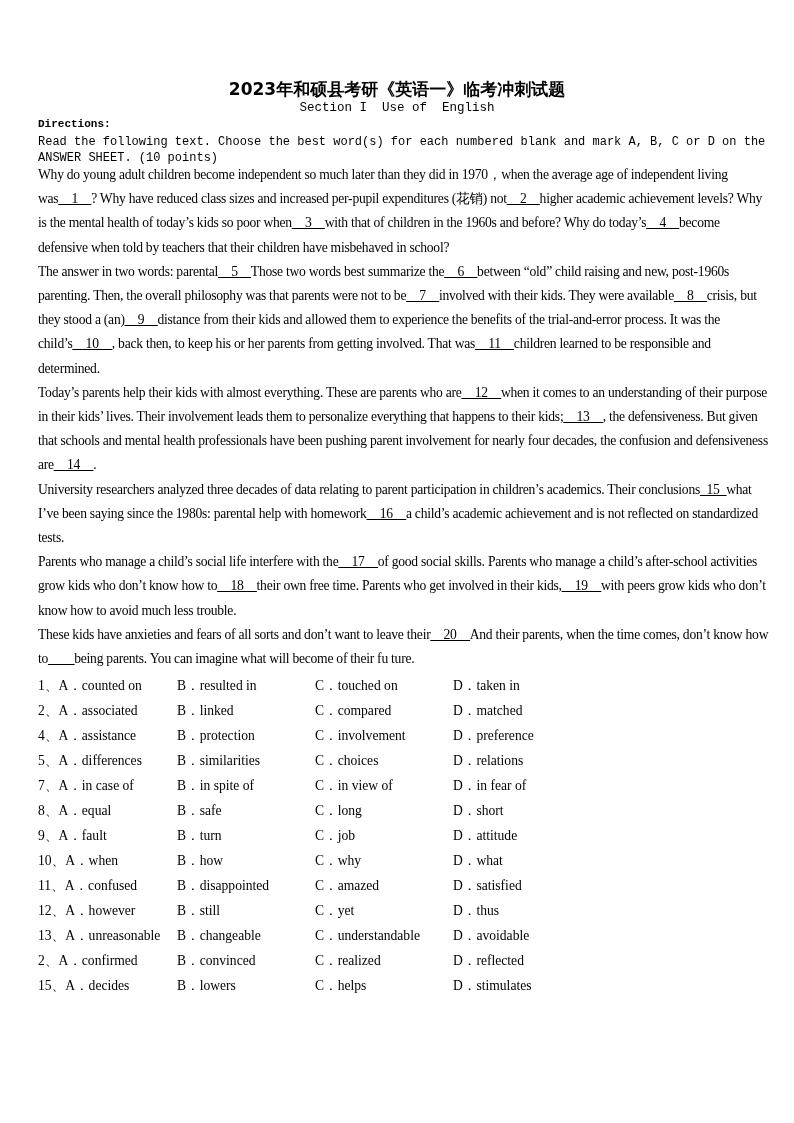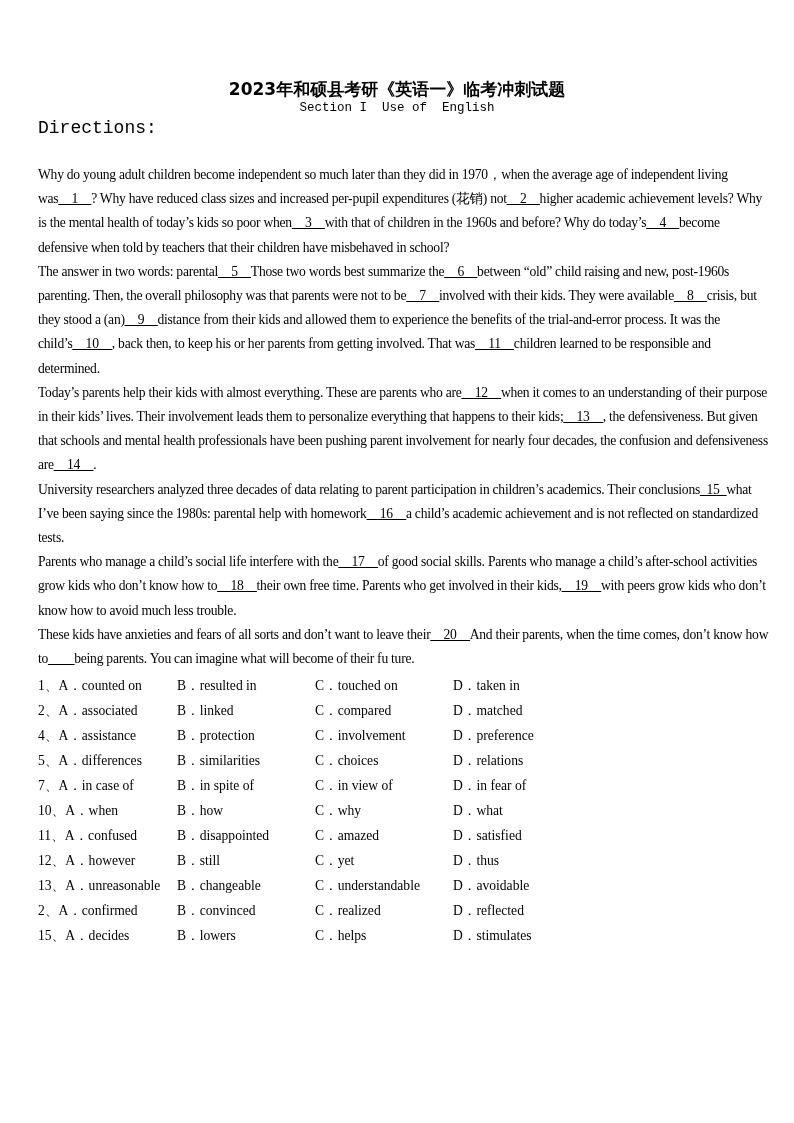--- a/index.html
+++ b/index.html
@@ -8,21 +8,21 @@
   .title {
     position: absolute; left: 0; top: 78px; width: 794px; text-align: center;
     font-family: "DejaVu Sans", sans-serif; font-weight: bold; font-size: 17px; letter-spacing: 0px;
   }
   .subtitle {
     position: absolute; left: 0; top: 101px; width: 794px; text-align: center;
     font-family: "Liberation Mono", monospace; font-size: 12.5px; white-space: pre;
   }
   .directions-label {
     position: absolute; left: 38px; top: 118px;
-    font-family: "Liberation Mono", monospace; font-size: 18px;
+    font-family: "Liberation Mono", monospace; font-size: 11px; font-weight: bold;
   }
   .directions-text {
     position: absolute; left: 38px; top: 134px; width: 730px;
     font-family: "Liberation Mono", monospace; font-size: 12px; line-height: 16px;
   }
   .passage {
     position: absolute; left: 38px; top: 163px; width: 732px;
     font-family: "Liberation Serif", serif; font-size: 13.6px; line-height: 24.2px;
     letter-spacing: -0.25px;
   }
@@ -41,20 +41,21 @@
 </style>
 </head>
 <body>
 
 <div class="page">
 
   <div class="title">2023年和硕县考研《英语一》临考冲刺试题</div>
   <div class="subtitle">Section I  Use of  English</div>
 
   <div class="directions-label">Directions:</div>
+  <div class="directions-text">Read the following text. Choose the best word(s) for each numbered blank and mark A, B, C or D on the ANSWER SHEET. (10 points)</div>
 
   <div class="passage">
     <p><span>Why do young adult children become independent so much later than they did in 1970，when the average age of independent living was</span><span class="blank">__1__</span><span>? Why have reduced class sizes and increased per-pupil expenditures (花销) not</span><span class="blank">__2__</span><span>higher academic achievement levels? Why is the mental health of today’s kids so poor when</span><span class="blank">__3__</span><span>with that of children in the 1960s and before? Why do today’s</span><span class="blank">__4__</span><span>become defensive when told by teachers that their children have misbehaved in school?</span></p>
 
     <p><span>The answer in two words: parental</span><span class="blank">__5__</span><span>Those two words best summarize the</span><span class="blank">__6__</span><span>between “old” child raising and new, post-1960s parenting. Then, the overall philosophy was that parents were not to be</span><span class="blank">__7__</span><span>involved with their kids. They were available</span><span class="blank">__8__</span><span>crisis, but they stood a (an)</span><span class="blank">__9__</span><span>distance from their kids and allowed them to experience the benefits of the trial-and-error process. It was the child’s</span><span class="blank">__10__</span><span>, back then, to keep his or her parents from getting involved. That was</span><span class="blank">__11__</span><span>children learned to be responsible and determined.</span></p>
 
     <p><span>Today’s parents help their kids with almost everything. These are parents who are</span><span class="blank">__12__</span><span>when it comes to an understanding of their purpose in their kids’ lives. Their involvement leads them to personalize everything that happens to their kids;</span><span class="blank">__13__</span><span>, the defensiveness. But given that schools and mental health professionals have been pushing parent involvement for nearly four decades, the confusion and defensiveness are</span><span class="blank">__14__</span><span>.</span></p>
 
     <p><span>University researchers analyzed three decades of data relating to parent participation in children’s academics. Their conclusions</span><span class="blank">_15_</span><span>what I’ve been saying since the 1980s: parental help with homework</span><span class="blank">__16__</span><span>a child’s academic achievement and is not reflected on standardized tests.</span></p>
 
@@ -88,20 +89,32 @@
         <span class="c-c">C．choices</span>
         <span class="c-d">D．relations</span>
       </div>
     <div class="opt-row">
         <span class="c-a">7、A．in case of</span>
         <span class="c-b">B．in spite of</span>
         <span class="c-c">C．in view of</span>
         <span class="c-d">D．in fear of</span>
       </div>
     <div class="opt-row">
+        <span class="c-a">8、A．equal</span>
+        <span class="c-b">B．safe</span>
+        <span class="c-c">C．long</span>
+        <span class="c-d">D．short</span>
+      </div>
+    <div class="opt-row">
+        <span class="c-a">9、A．fault</span>
+        <span class="c-b">B．turn</span>
+        <span class="c-c">C．job</span>
+        <span class="c-d">D．attitude</span>
+      </div>
+    <div class="opt-row">
         <span class="c-a">10、A．when</span>
         <span class="c-b">B．how</span>
         <span class="c-c">C．why</span>
         <span class="c-d">D．what</span>
       </div>
     <div class="opt-row">
         <span class="c-a">11、A．confused</span>
         <span class="c-b">B．disappointed</span>
         <span class="c-c">C．amazed</span>
         <span class="c-d">D．satisfied</span>

